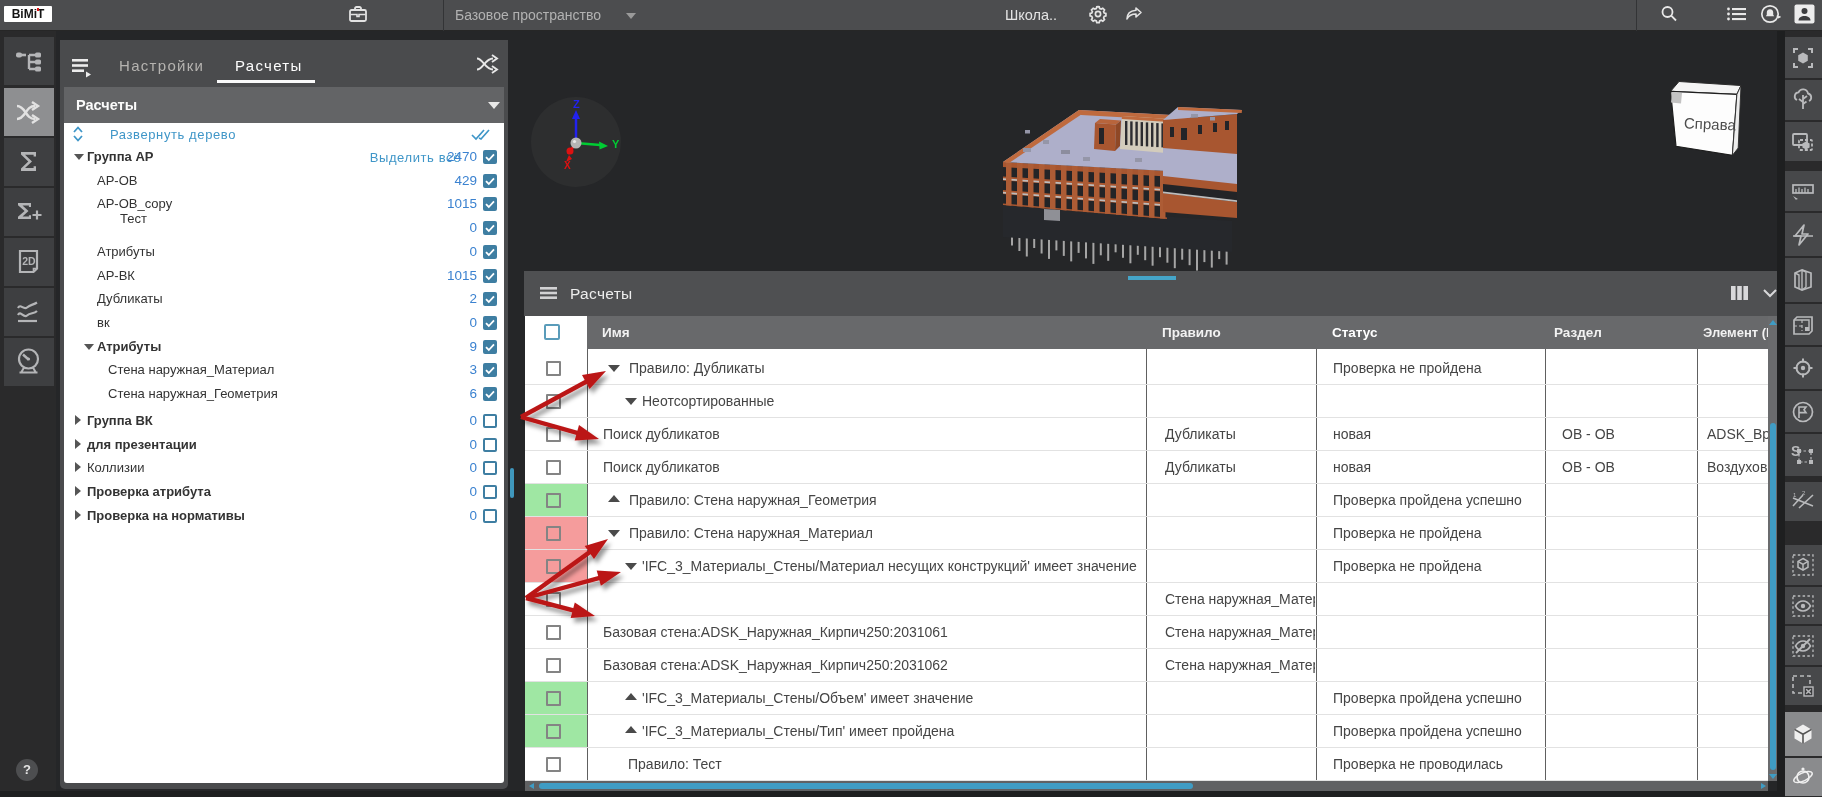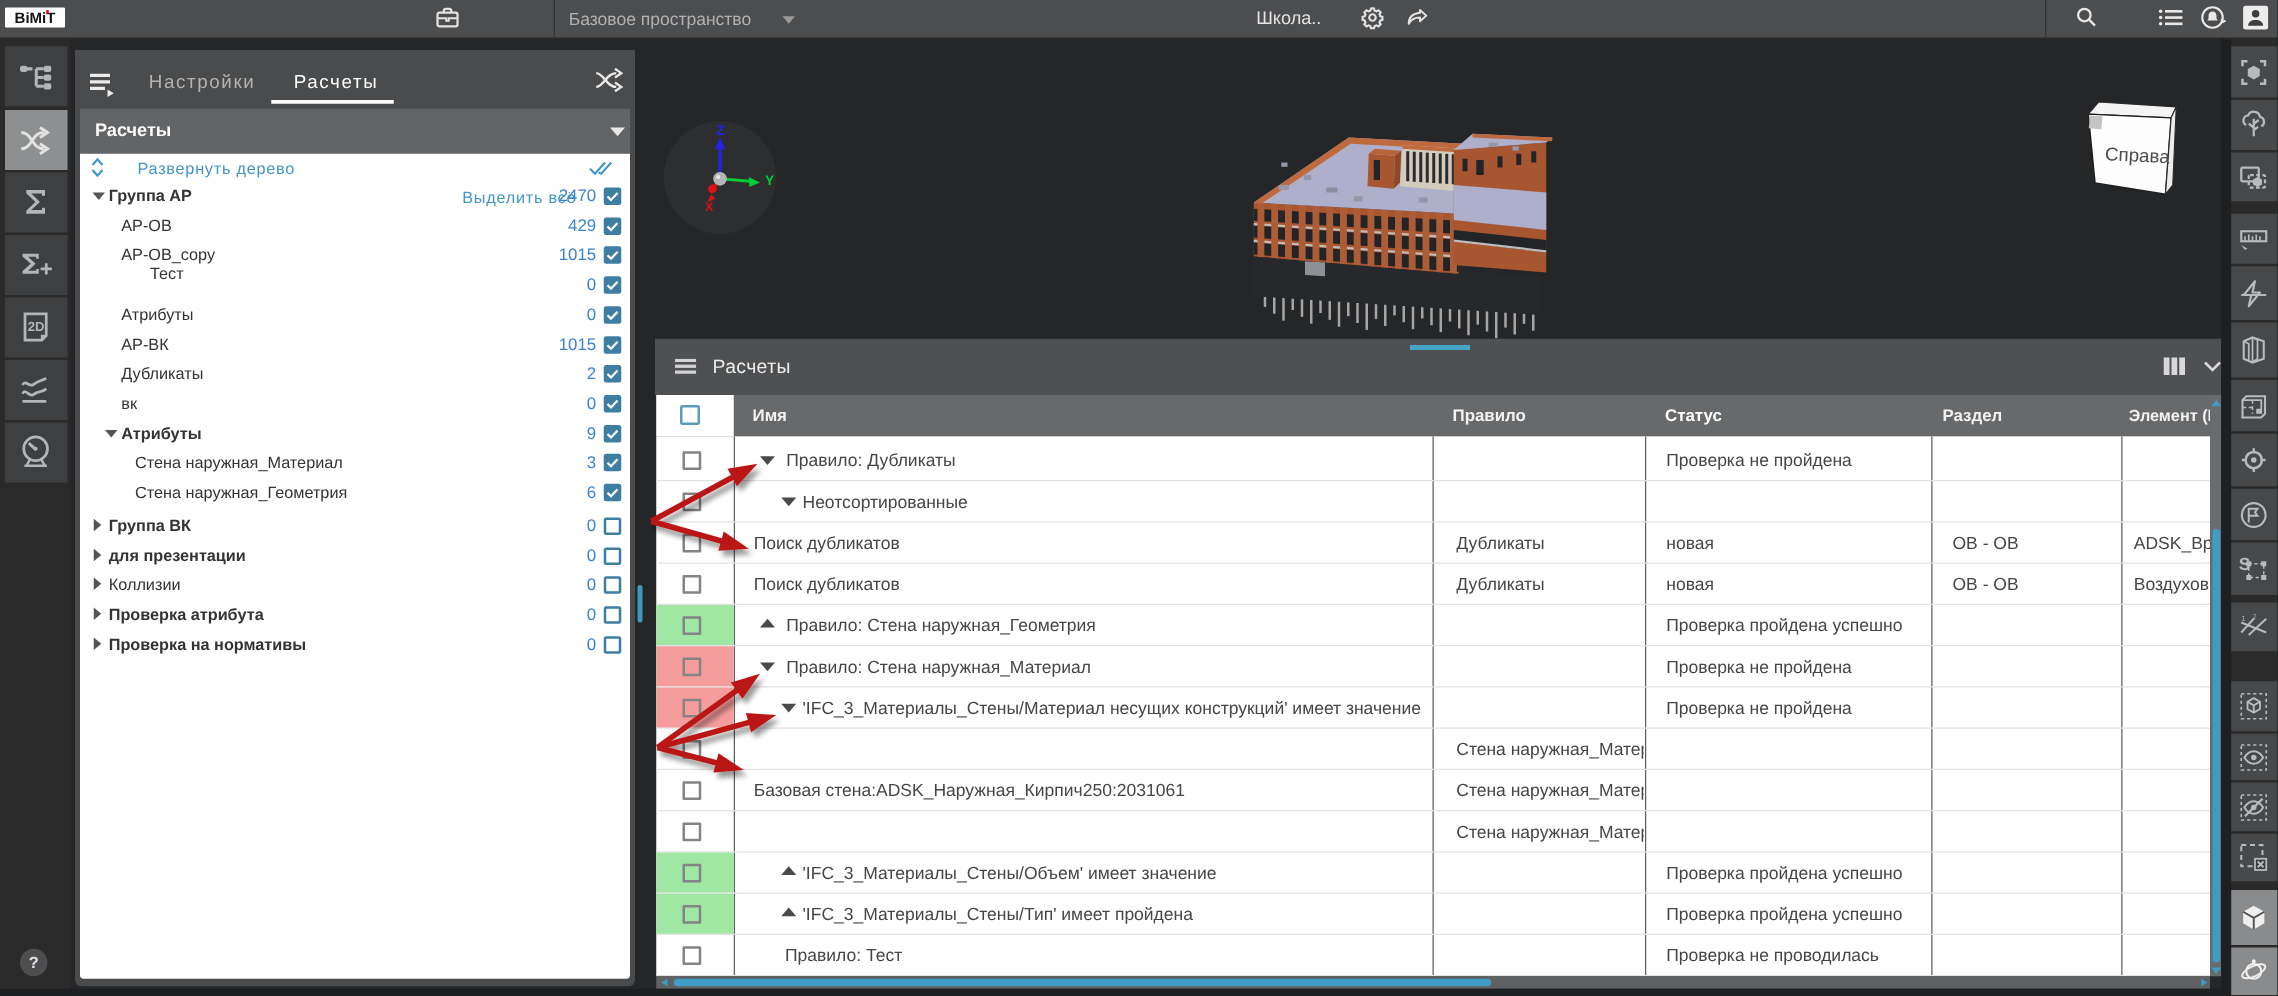--- a/index.html
+++ b/index.html
@@ -448,20 +448,21 @@
       <div class="abs" style="left:808px;top:201px;height:33px;line-height:33px;font-size:14px;color:#454545;white-space:nowrap;">Проверка не пройдена</div>
       <div class="abs" style="left:0;top:234px;width:1243px;height:33px;border-bottom:1px solid #e2e2e2;box-sizing:border-box;"></div>
       <div class="abs" style="left:21px;top:243px;width:11px;height:11px;border:2px solid #848484;border-radius:1px;"></div>
       <div class="abs" style="left:640px;top:234px;width:150px;height:33px;line-height:33px;font-size:14px;color:#454545;white-space:nowrap;overflow:hidden;">Стена наружная_Матер</div>
       <div class="abs" style="left:0;top:267px;width:1243px;height:33px;border-bottom:1px solid #e2e2e2;box-sizing:border-box;"></div>
       <div class="abs" style="left:21px;top:276px;width:11px;height:11px;border:2px solid #848484;border-radius:1px;"></div>
       <div class="abs" style="left:78px;top:267px;height:33px;line-height:33px;font-size:14px;color:#454545;white-space:nowrap;">Базовая стена:ADSK_Наружная_Кирпич250:2031061</div>
       <div class="abs" style="left:640px;top:267px;width:150px;height:33px;line-height:33px;font-size:14px;color:#454545;white-space:nowrap;overflow:hidden;">Стена наружная_Матер</div>
       <div class="abs" style="left:0;top:300px;width:1243px;height:33px;border-bottom:1px solid #e2e2e2;box-sizing:border-box;"></div>
       <div class="abs" style="left:21px;top:309px;width:11px;height:11px;border:2px solid #848484;border-radius:1px;"></div>
+      <div class="abs" style="left:78px;top:300px;height:33px;line-height:33px;font-size:14px;color:#454545;white-space:nowrap;">Базовая стена:ADSK_Наружная_Кирпич250:2031062</div>
       <div class="abs" style="left:640px;top:300px;width:150px;height:33px;line-height:33px;font-size:14px;color:#454545;white-space:nowrap;overflow:hidden;">Стена наружная_Матер</div>
       <div class="abs" style="left:0;top:333px;width:1243px;height:33px;border-bottom:1px solid #e2e2e2;box-sizing:border-box;"></div>
       <div class="abs" style="left:0;top:333px;width:62px;height:32px;background:#9fe7a3;"></div>
       <div class="abs" style="left:21px;top:342px;width:11px;height:11px;border:2px solid #848484;border-radius:1px;"></div>
       <div class="abs" style="left:100px;top:344px;width:0;height:0;border-left:6px solid transparent;border-right:6px solid transparent;border-bottom:7px solid #4a4a4a;"></div>
       <div class="abs" style="left:117px;top:333px;height:33px;line-height:33px;font-size:14px;color:#454545;white-space:nowrap;">'IFC_3_Материалы_Стены/Объем' имеет значение</div>
       <div class="abs" style="left:808px;top:333px;height:33px;line-height:33px;font-size:14px;color:#454545;white-space:nowrap;">Проверка пройдена успешно</div>
       <div class="abs" style="left:0;top:366px;width:1243px;height:33px;border-bottom:1px solid #e2e2e2;box-sizing:border-box;"></div>
       <div class="abs" style="left:0;top:366px;width:62px;height:32px;background:#9fe7a3;"></div>
       <div class="abs" style="left:21px;top:375px;width:11px;height:11px;border:2px solid #848484;border-radius:1px;"></div>

